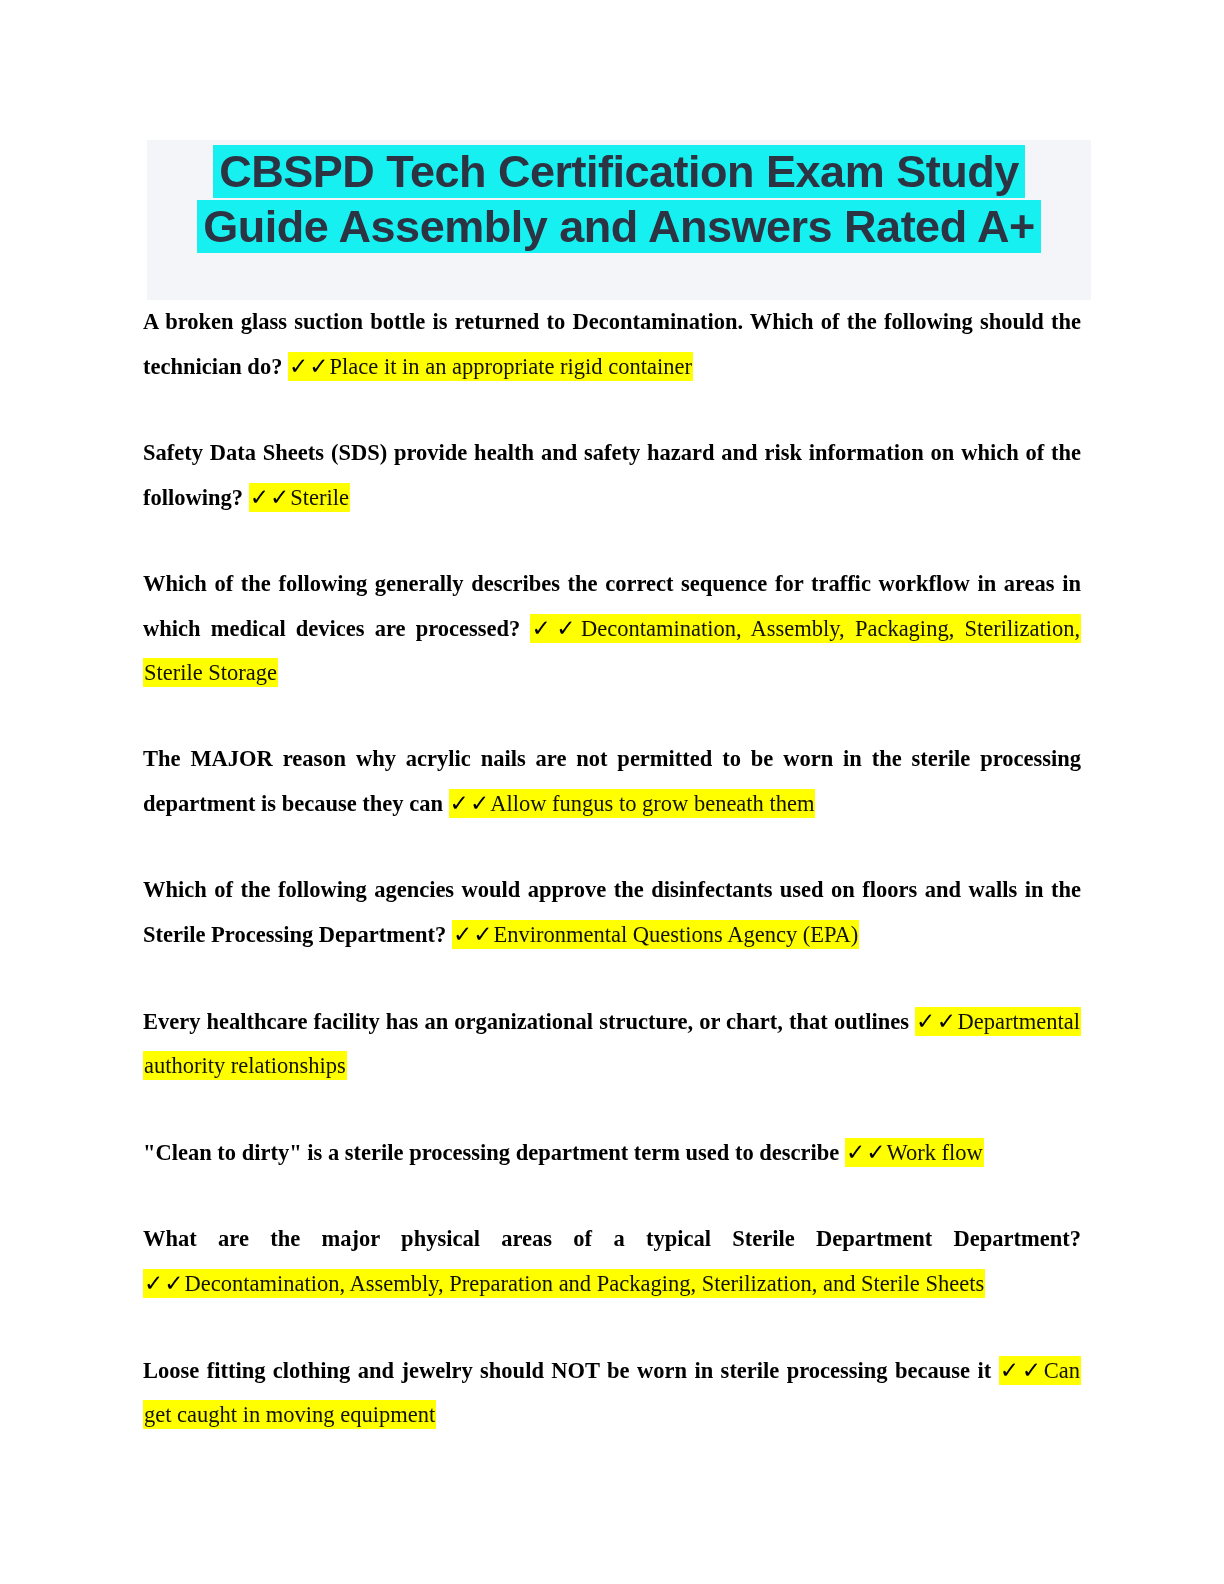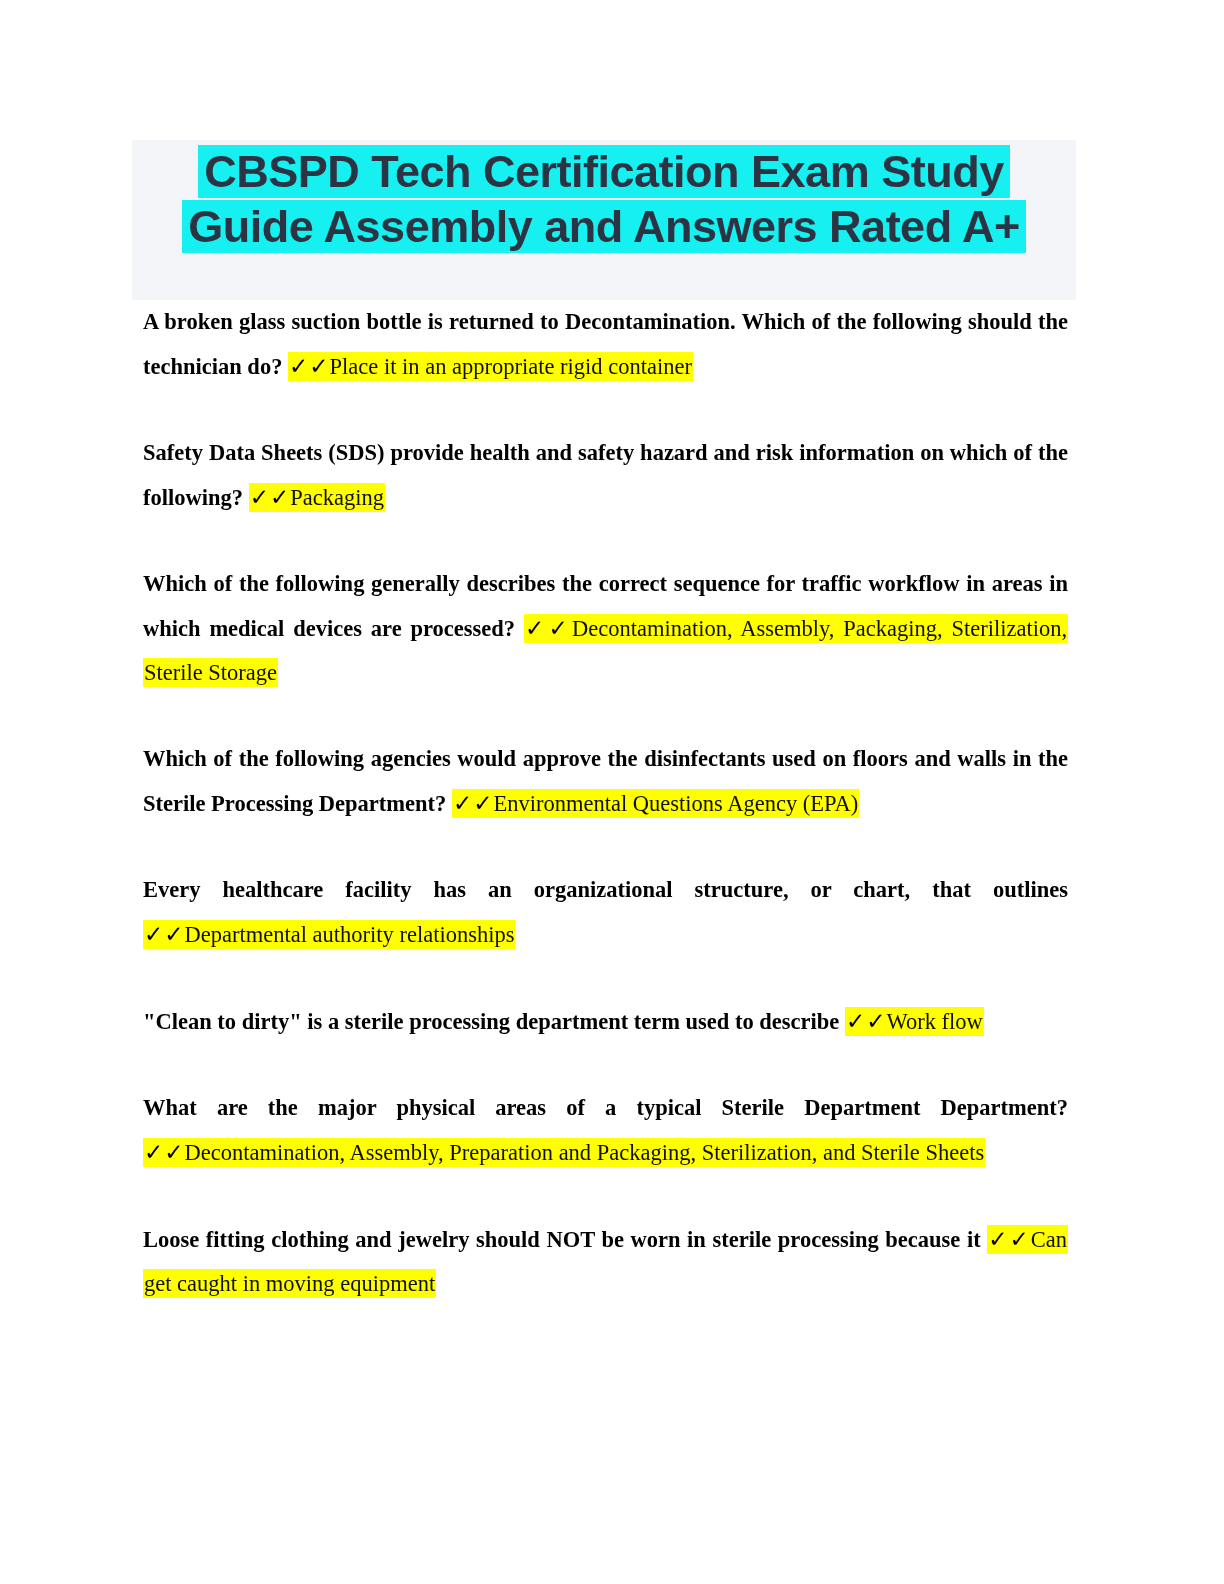--- a/index.html
+++ b/index.html
@@ -10,21 +10,21 @@
   .page {
     position: relative;
     width: 1224px;
     height: 1584px;
     background: #ffffff;
     font-family: "Liberation Serif", "DejaVu Serif", serif;
     overflow: hidden;
   }
   .title-panel {
     position: absolute;
-    left: 132px;
+    left: 147px;
     top: 140px;
     width: 944px;
     height: 160px;
     background: var(--panel-bg, #f4f5f9);
     text-align: center;
     padding-top: 4px;
     box-sizing: border-box;
   }
   .title-line {
     font-family: "Liberation Sans", "DejaVu Sans", sans-serif;
@@ -38,21 +38,21 @@
     background: var(--title-highlight, #17f0f0);
     padding: 1px 6px;
   }
   .content {
     position: absolute;
     left: 143px;
     top: 300px;
     width: 938px;
   }
   p.qa {
-    margin: 0 13px 42px 0;
+    margin: 0 0 42px 0;
     font-size: 22.5px;
     line-height: 44px;
     text-align: justify;
     color: #000000;
     font-weight: bold;
   }
   .answer {
     background: var(--answer-highlight, #ffff00);
     color: #121200;
     font-weight: normal;
@@ -75,24 +75,25 @@
 
   <div class="title-panel">
     <div class="title-line"><span class="hl-cyan">CBSPD Tech Certification Exam Study</span></div>
     <div class="title-line"><span class="hl-cyan">Guide Assembly and Answers Rated A+</span></div>
   </div>
 
   <div class="content">
 
     <p class="qa"><span>A broken glass suction bottle is returned to Decontamination. Which of the following should the technician do?</span> <span class="answer"><span class="marks">✓✓</span><span>Place it in an appropriate rigid container</span></span></p>
 
-    <p class="qa"><span>Safety Data Sheets (SDS) provide health and safety hazard and risk information on which of the following?</span> <span class="answer"><span class="marks">✓✓</span><span>Packaging</span></span></p>
+    <p class="qa"><span>Safety Data Sheets (SDS) provide health and safety hazard and risk information on which of the following?</span> <span class="answer"><span class="marks">✓✓</span><span>Sterile</span></span></p>
 
     <p class="qa"><span>Which of the following generally describes the correct sequence for traffic workflow in areas in which medical devices are processed?</span> <span class="answer"><span class="marks">✓✓</span><span>Decontamination, Assembly, Packaging, Sterilization, Sterile Storage</span></span></p>
 
+    <p class="qa"><span>The MAJOR reason why acrylic nails are not permitted to be worn in the sterile processing department is because they can</span> <span class="answer"><span class="marks">✓✓</span><span>Allow fungus to grow beneath them</span></span></p>
 
     <p class="qa"><span>Which of the following agencies would approve the disinfectants used on floors and walls in the Sterile Processing Department?</span> <span class="answer"><span class="marks">✓✓</span><span>Environmental Questions Agency (EPA)</span></span></p>
 
     <p class="qa"><span>Every healthcare facility has an organizational structure, or chart, that outlines</span> <span class="answer"><span class="marks">✓✓</span><span>Departmental authority relationships</span></span></p>
 
     <p class="qa"><span>"Clean to dirty" is a sterile processing department term used to describe</span> <span class="answer"><span class="marks">✓✓</span><span>Work flow</span></span></p>
 
     <p class="qa"><span>What are the major physical areas of a typical Sterile Department Department?</span> <span class="answer"><span class="marks">✓✓</span><span>Decontamination, Assembly, Preparation and Packaging, Sterilization, and Sterile Sheets</span></span></p>
 
     <p class="qa"><span>Loose fitting clothing and jewelry should NOT be worn in sterile processing because it</span> <span class="answer"><span class="marks">✓✓</span><span>Can get caught in moving equipment</span></span></p>

